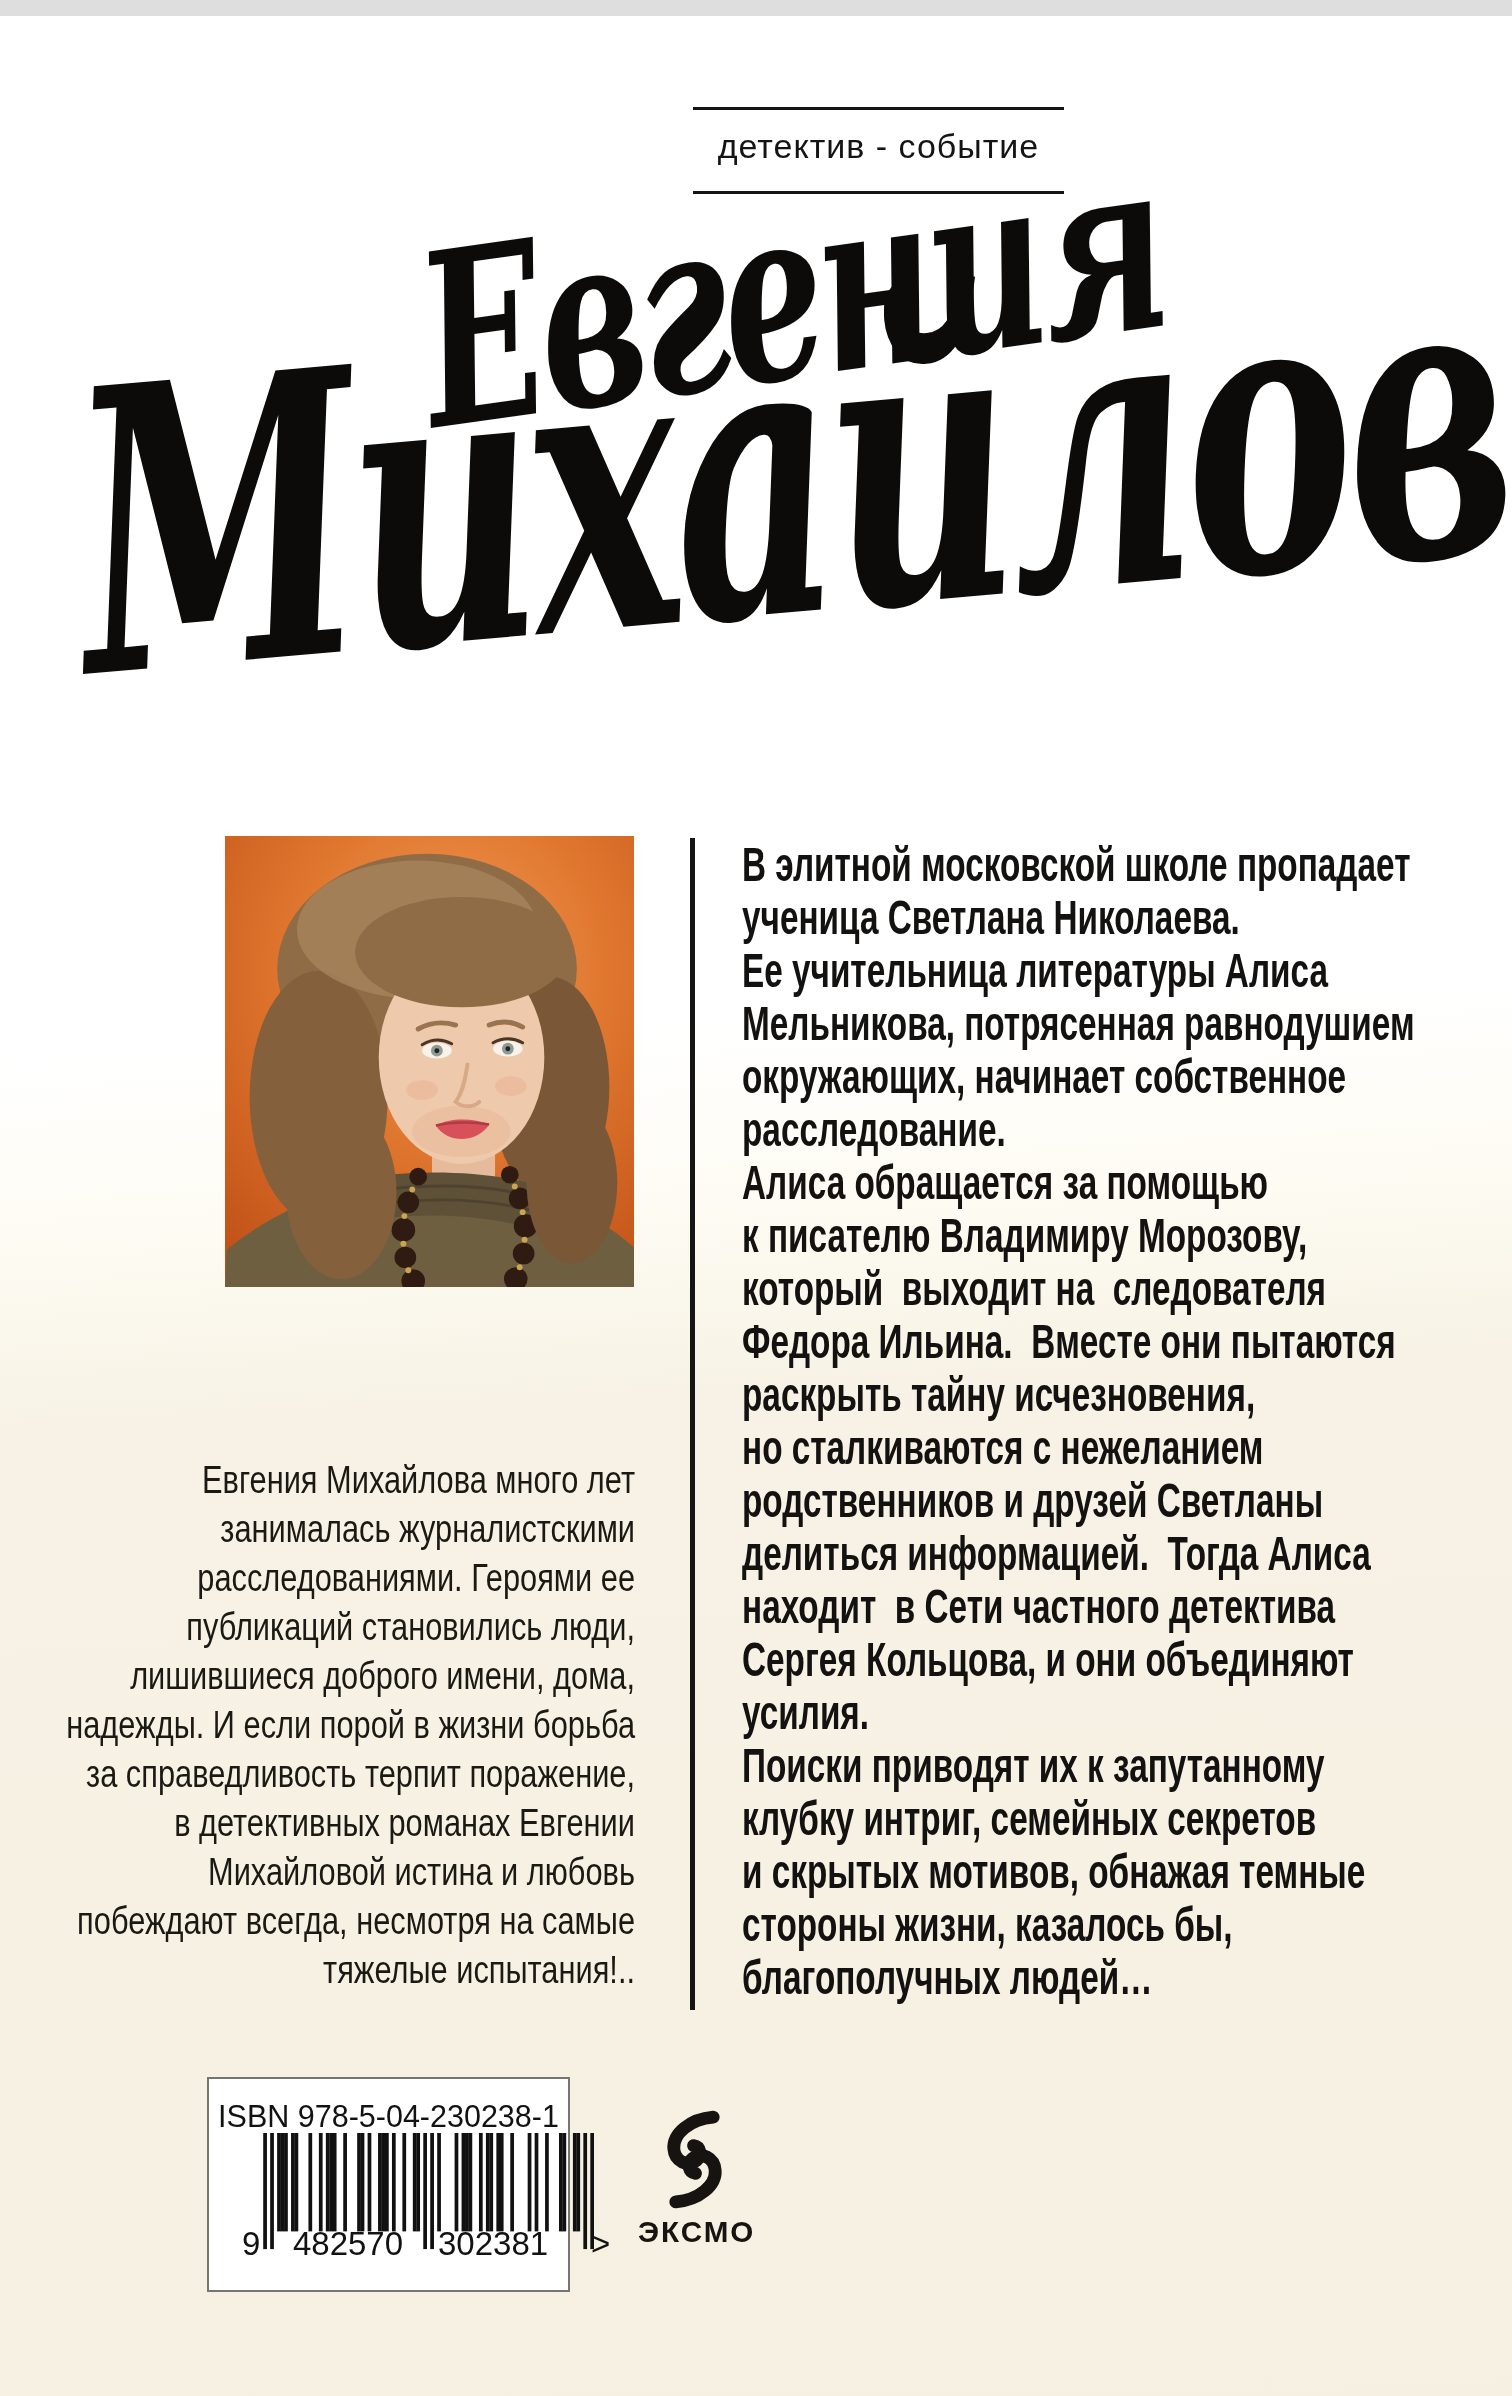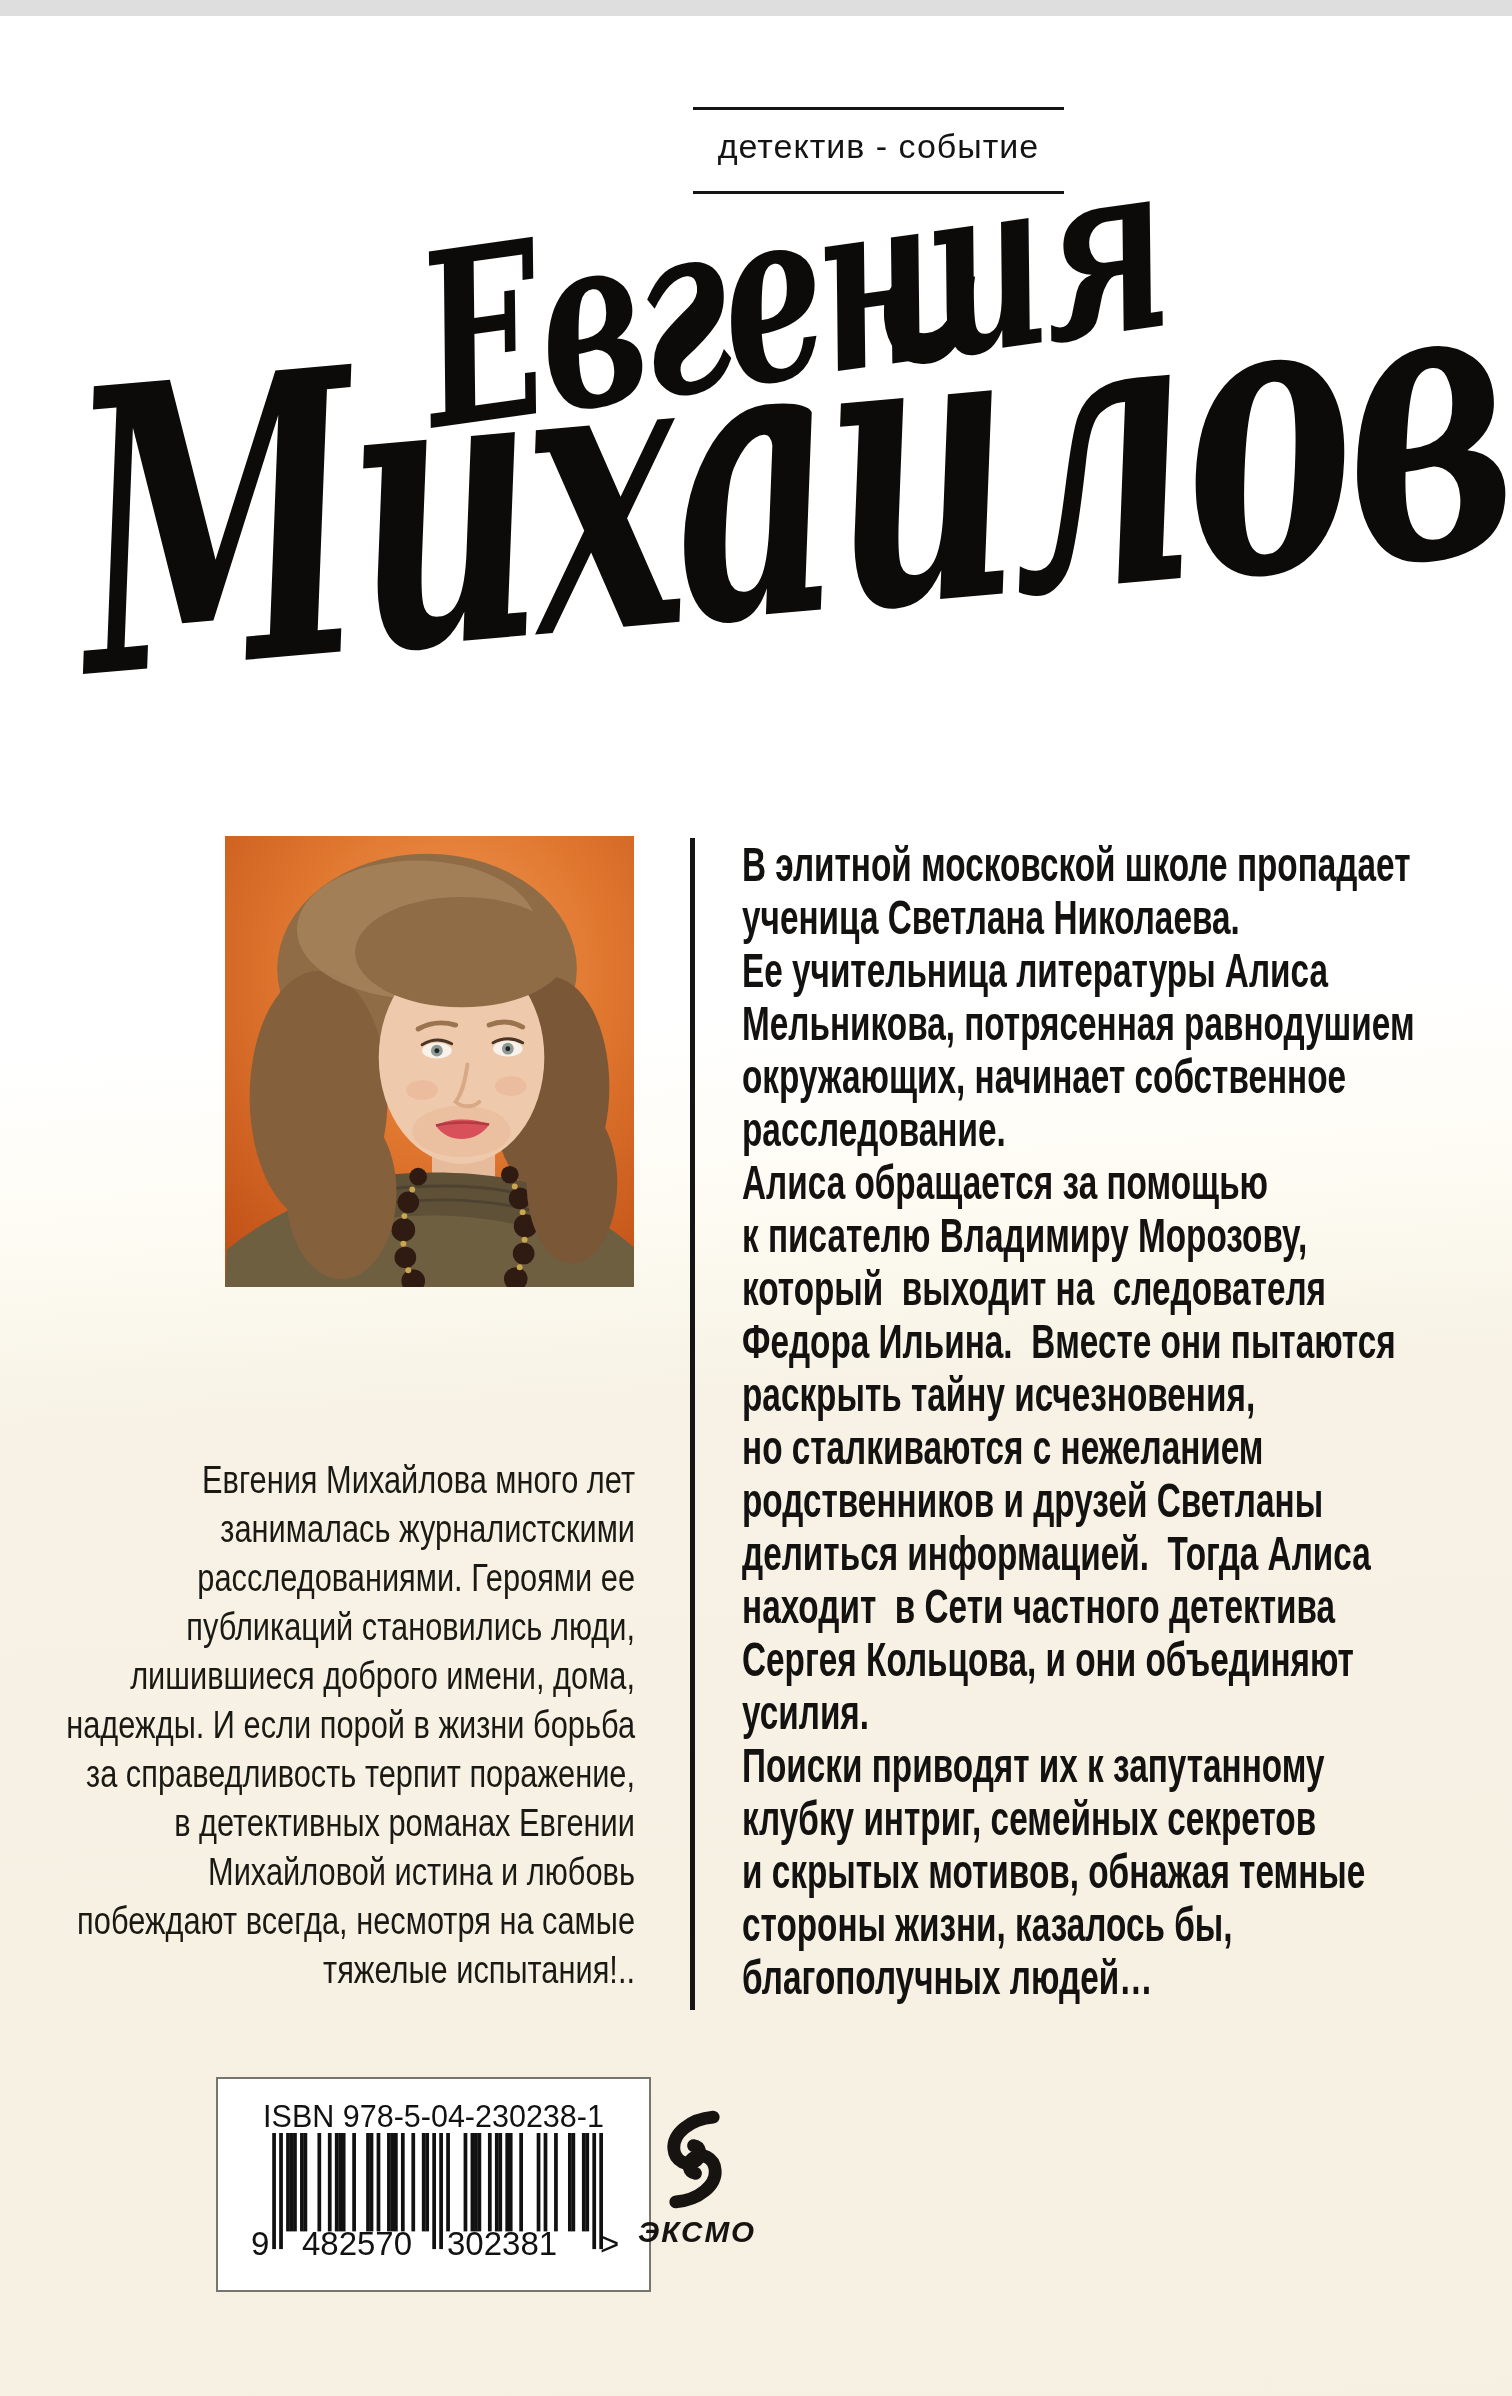--- a/index.html
+++ b/index.html
@@ -51,37 +51,37 @@
   
   .about-author{
     position:absolute;right:877px;top:1440px;width:749px;
     font-size:38px;line-height:49px;text-align:right;
     white-space:pre-wrap;
     transform:scaleX(0.81);transform-origin:right top;
     color:#1b1914;
   }
   
   .isbn-box{
-    position:absolute;left:216px;top:2061px;width:435px;height:215px;
+    position:absolute;left:207px;top:2061px;width:363px;height:215px;
     background:#ffffff;border:2px solid #76766e;box-sizing:border-box;
   }
   .isbn-label{
     position:absolute;left:0;top:19.7px;width:100%;
     text-align:center;font-size:30.5px;color:#121212;
   }
   .barcode-bars{position:absolute;left:54px;top:54px;}
   .barcode-digits span{
     position:absolute;top:146px;font-size:33px;color:#121212;
   }
   .bd-lead{left:21.7px;width:29.6px;text-align:right;}
   .bd-g1{left:65px;width:148px;text-align:center;}
   .bd-g2{left:229px;width:148px;text-align:left;}
   .bd-arrow{left:382px;width:23.6px;}
   
-  .publisher{position:absolute;left:638px;top:2094px;width:113px;text-align:right;font-style:italic;}
+  .publisher{position:absolute;left:638px;top:2094px;width:113px;text-align:right;}
   .publisher svg{display:block;margin:0 auto;}
   .publisher-name{
     margin-top:5.9px;font-weight:bold;font-size:29.6px;letter-spacing:2px;color:#171310;
   }
 </style>
 </head>
 <body>
 
 <div class="cover">
 

